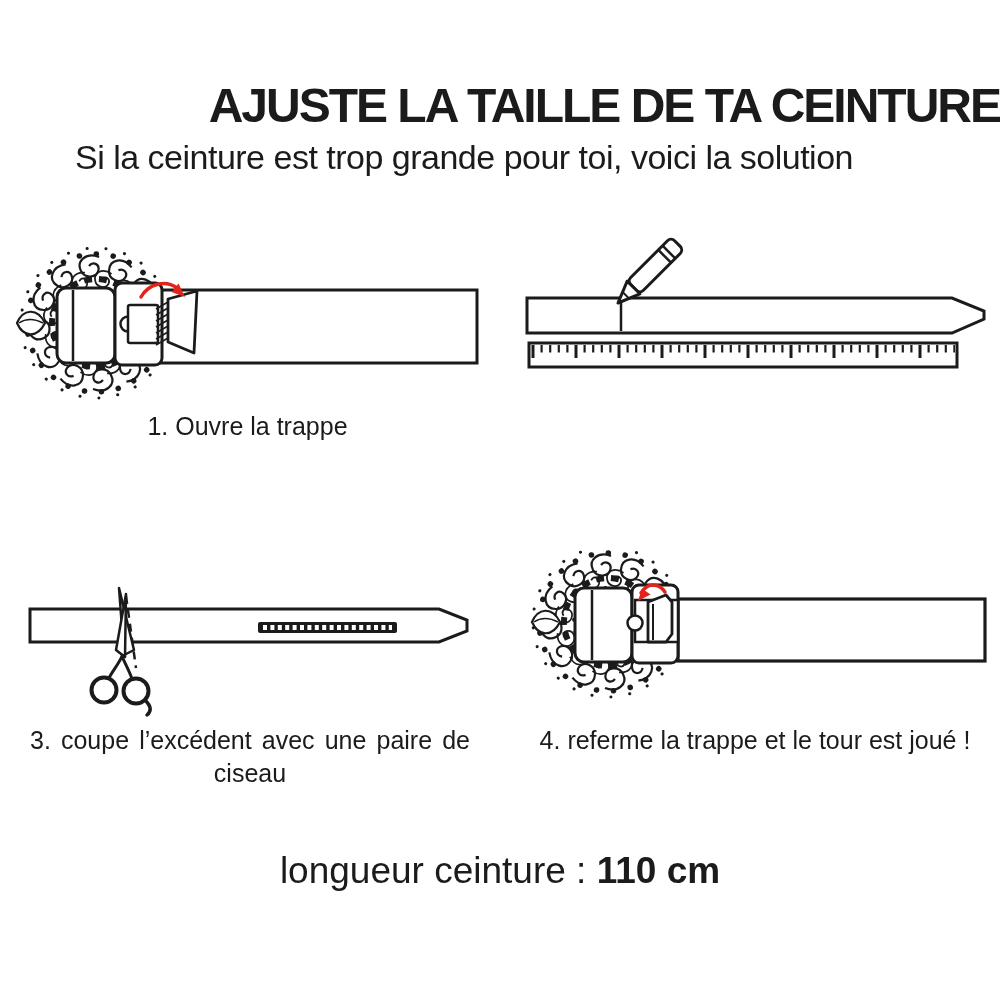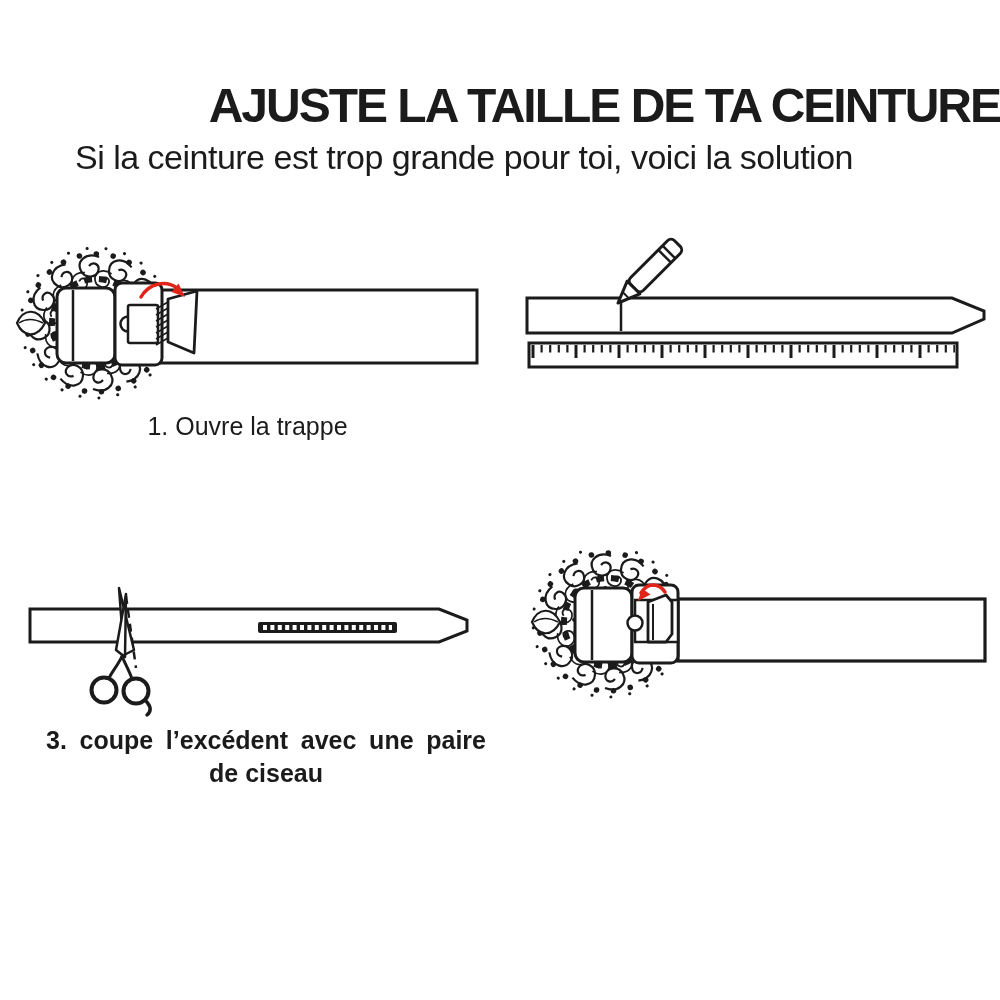--- a/index.html
+++ b/index.html
@@ -20,21 +20,21 @@
   .illus { position:absolute; }
   #illus1 { left:15px;  top:245px; }
   #illus2 { left:515px; top:235px; }
   #illus3 { left:15px;  top:580px; }
   #illus4 { left:530px; top:550px; }
   .caption {
     position:absolute; margin:0; font-size:25px; line-height:1.3; color:#1b1b1b;
   }
   #cap1 { left:15px;  top:410px; width:465px; text-align:center; }
   #cap2 { left:513px; top:410px; width:484px; text-align:center; }
-  #cap3 { left:46px;  top:724px; width:440px; text-align:justify; text-align-last:center;font-weight:bold; }
+  #cap3 { left:30px;  top:724px; width:440px; text-align:justify; text-align-last:center; }
   #cap4 { left:512px; top:724px; width:486px; text-align:center; }
   .footer {
     position:absolute; left:0; top:850px; width:1000px; margin:0;
     text-align:center; font-size:37px; font-weight:400;
   }
   .footer b { font-weight:700; }
 </style>
 </head>
 <body>
 
@@ -176,15 +176,20 @@
     </g>
     <g>
       <path d="M118,52 L136,45 L142,52 L142,84 L136,92 L118,92 Z" fill="#fff" stroke="#1b1b1b" stroke-width="2.8" stroke-linejoin="round"></path>
       <line x1="123" y1="54" x2="123" y2="90" stroke="#1b1b1b" stroke-width="2"></line>
     </g>
     <g>
       <path d="M135,42 C128,32 117,33 111,43" fill="none" stroke="#e2231a" stroke-width="3.5" stroke-linecap="round"></path>
       <path d="M108,51 L112,38.5 L120.5,44.5 Z" fill="#e2231a"></path>
     </g>
   </svg>
+  <p class="caption" id="cap4">4. referme la trappe et le tour est joué !</p>
 
+  <p class="footer">
+    <span>longueur ceinture :</span>
+    <b>110 cm</b>
+  </p>
 
 </div>
 
 </body></html>

